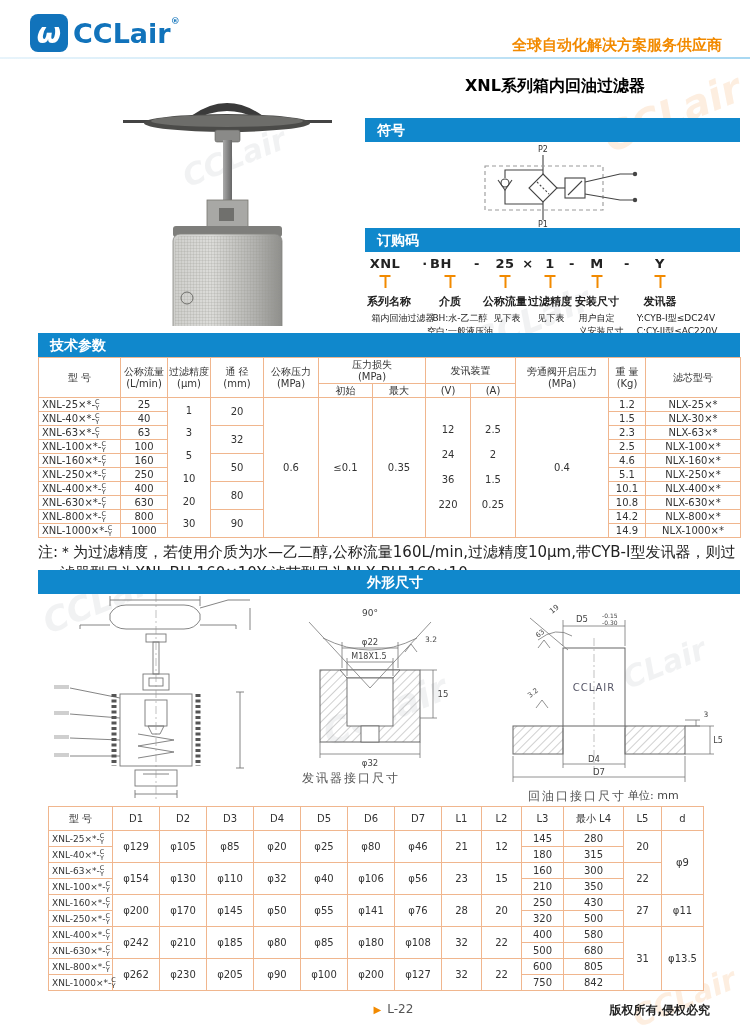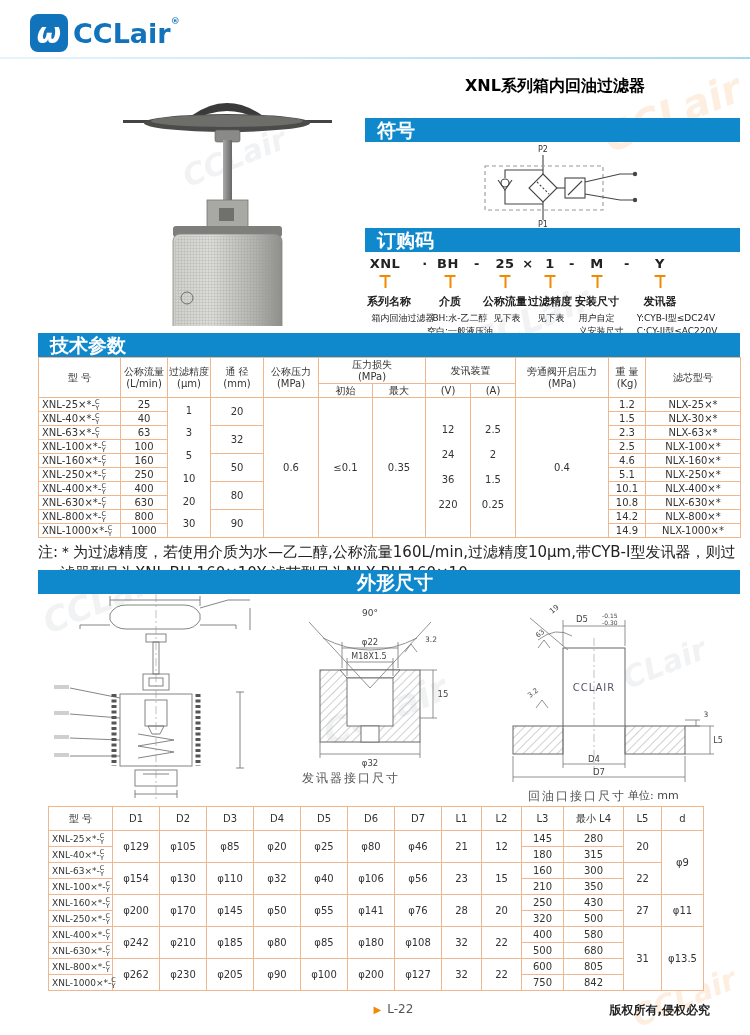--- a/index.html
+++ b/index.html
@@ -13,21 +13,21 @@
   .logo-mark{width:38px;height:38px;background:#1173bb;border-radius:8px;color:#fff;
         display:flex;align-items:center;justify-content:center;font-size:28px;font-style:italic;font-weight:bold;}
   .logo-text{color:#1173bb;font-size:27px;font-weight:bold;margin-left:5px;line-height:40px;}
   .logo-reg{color:#1173bb;font-size:9px;vertical-align:top;line-height:14px;}
   .slogan{position:absolute;right:28px;top:36px;color:#f28a00;font-size:15px;font-weight:bold;z-index:3;}
   .header-line{position:absolute;top:57px;left:0;width:750px;height:2px;
         background:linear-gradient(90deg,#e8f4fb,#a8d8f2);z-index:3;}
   .page-title{position:absolute;left:420px;top:76px;width:270px;text-align:center;
         font-size:16px;font-weight:bold;color:#000;z-index:3;}
   
-  .bar{background:#1088cc;color:#fff;font-weight:bold;font-size:19px;height:24px;
+  .bar{background:#1088cc;color:#fff;font-weight:bold;font-size:14px;height:24px;
        line-height:24px;padding-left:12px;box-sizing:border-box;}
   .right-col{position:absolute;left:365px;top:118px;width:375px;z-index:3;}
   .symbol-canvas{position:relative;height:86px;}
   .order-content{position:relative;height:106px;}
   .code-token{position:absolute;top:4px;transform:translateX(-50%);font-size:13px;
         font-weight:bold;color:#222;letter-spacing:.5px;white-space:nowrap;}
   .tick{position:absolute;top:23px;width:11px;height:13px;transform:translateX(-50%);}
   .tick::before{content:"";position:absolute;left:0;top:0;width:100%;height:2px;background:#f28a00;}
   .tick::after{content:"";position:absolute;left:50%;top:2px;width:2px;height:11px;background:#f28a00;transform:translateX(-50%);}
   .field-label{position:absolute;top:42px;transform:translateX(-50%);font-size:11px;
@@ -78,20 +78,21 @@
   <div class="watermark" style="left:320px;top:690px;font-size:36px;">CCLair</div>
   <div class="watermark" style="left:600px;top:650px;font-size:30px;">CCLair</div>
   <div class="watermark" style="left:140px;top:890px;font-size:36px;">CCLair</div>
   <div class="watermark" style="left:470px;top:930px;font-size:36px;">CCLair</div>
   <div class="watermark orange" style="left:630px;top:980px;font-size:30px;">CCLair</div>
 
   <div class="logo-box">
     <div class="logo-mark">ω</div>
     <div class="logo-text"><span>CCLair</span><sup class="logo-reg">®</sup></div>
   </div>
+  <div class="slogan">全球自动化解决方案服务供应商</div>
   <div class="header-line"></div>
 
   <div class="page-title">XNL系列箱内回油过滤器</div>
 
   <svg class="drawing" style="left:115px;top:86px;" width="225" height="240" viewBox="0 0 225 240">
     <defs>
       <linearGradient id="bodyGrad" x1="0" y1="0" x2="1" y2="0">
         <stop offset="0" stop-color="#cfcfcc"></stop>
           <stop offset="0.35" stop-color="#dcdcd9"></stop>
         <stop offset="0.75" stop-color="#b2b2af"></stop>
@@ -145,21 +146,21 @@
         <circle cx="270" cy="58" r="2.2" fill="#444"></circle>
         <text x="178" y="10" font-size="8" fill="#333" text-anchor="middle">P2</text>
         <text x="178" y="85" font-size="8" fill="#333" text-anchor="middle">P1</text>
       </svg>
     </div>
     <div class="bar">订购码</div>
     <div class="order-content">
       <div id="code-row">
           <span class="code-token" style="left: 20px; text-align: right;">XNL</span>
           <span class="code-token" style="left: 60px;">·</span>
-          <span class="code-token" style="left: 83px;">BH</span>
+          <span class="code-token" style="left: 76px;">BH</span>
           <span class="code-token" style="left: 112px;">-</span>
           <span class="code-token" style="left: 140px;">25</span>
           <span class="code-token" style="left: 163px;">×</span>
           <span class="code-token" style="left: 185px;">1</span>
           <span class="code-token" style="left: 207px;">-</span>
           <span class="code-token" style="left: 232px;">M</span>
           <span class="code-token" style="left: 262px;">-</span>
           <span class="code-token" style="left: 295px;">Y</span>
         </div>
       <div class="tick" style="left:20px"></div>

